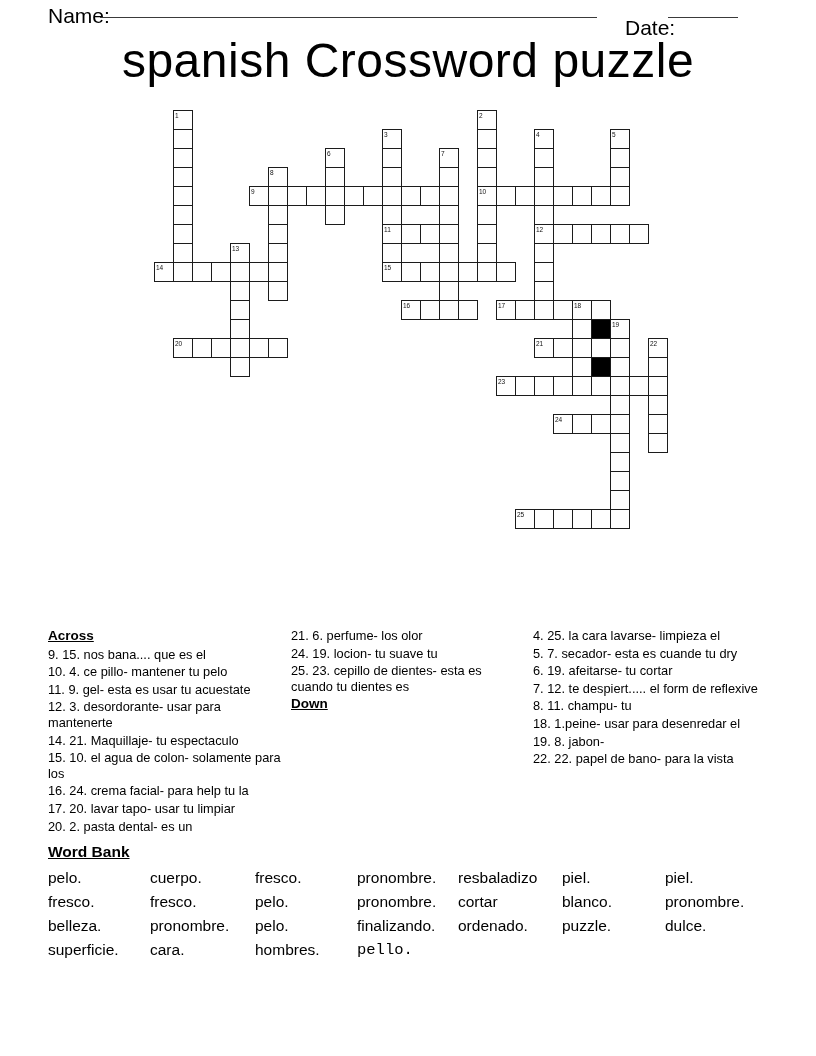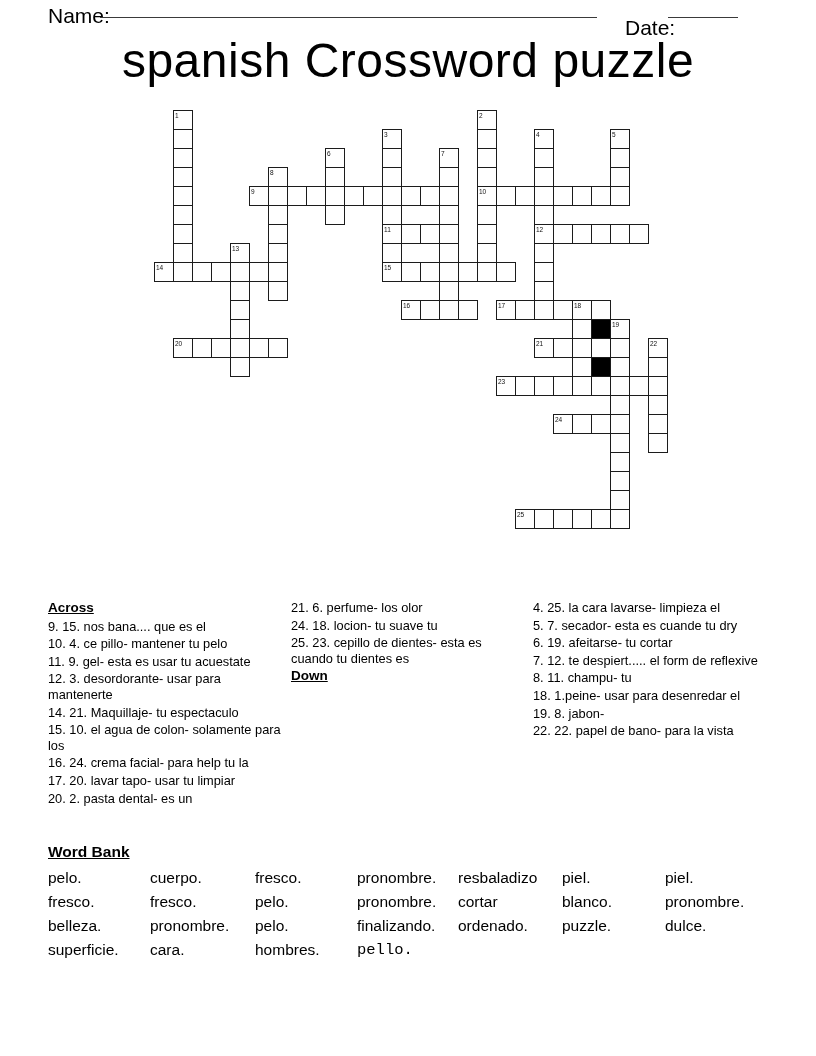--- a/index.html
+++ b/index.html
@@ -16,21 +16,21 @@
   .cell{
     position:absolute;width:20px;height:20px;box-sizing:border-box;
     border:1px solid #1c1c1c;background:#fff;
   }
   .cell.black{background:#000;}
   .cellnum{
     position:absolute;font-size:6.5px;line-height:7px;color:#111;z-index:3;
     font-family:"Liberation Sans",sans-serif;
   }
   
-  .cluecol{position:absolute;top:600px;font-size:12.8px;line-height:15.6px;}
+  .cluecol{position:absolute;top:628px;font-size:12.8px;line-height:15.6px;}
   #clue-col-1{left:48px;width:237px;}
   #clue-col-2{left:291px;width:233px;}
   #clue-col-3{left:533px;width:237px;}
   .cluehead{font-weight:bold;text-decoration:underline;font-size:13.5px;margin:0 0 3px;}
   .cluehead.mid{margin-top:2px;}
   .clue{margin:0 0 2px;}
   .clue b{font-weight:normal;}
   
   #wordbank{left:48px;top:843px;width:740px;}
   #wb-header{font-weight:bold;text-decoration:underline;font-size:15.5px;margin:0 0 8px;}
@@ -233,21 +233,21 @@
       <p class="clue"><b>15.</b><span> 10. el agua de colon- solamente para los</span></p>
       <p class="clue"><b>16.</b><span> 24. crema facial- para help tu la</span></p>
       <p class="clue"><b>17.</b><span> 20. lavar tapo- usar tu limpiar</span></p>
       <p class="clue"><b>20.</b><span> 2. pasta dental- es un</span></p>
     </div>
 </div>
 
 <div class="cluecol" id="clue-col-2">
   <div id="across-list-2">
       <p class="clue"><b>21.</b><span> 6. perfume- los olor</span></p>
-      <p class="clue"><b>24.</b><span> 18. locion- tu suave tu</span></p>
+      <p class="clue"><b>24.</b><span> 19. locion- tu suave tu</span></p>
       <p class="clue"><b>25.</b><span> 23. cepillo de dientes- esta es cuando tu dientes es</span></p>
     </div>
   <div class="cluehead mid">Down</div>
 </div>
 
 <div class="cluecol" id="clue-col-3">
   <div id="down-list-2">
       <p class="clue"><b>4.</b><span> 25. la cara lavarse- limpieza el</span></p>
       <p class="clue"><b>5.</b><span> 7. secador- esta es cuande tu dry</span></p>
       <p class="clue"><b>6.</b><span> 19. afeitarse- tu cortar</span></p>

